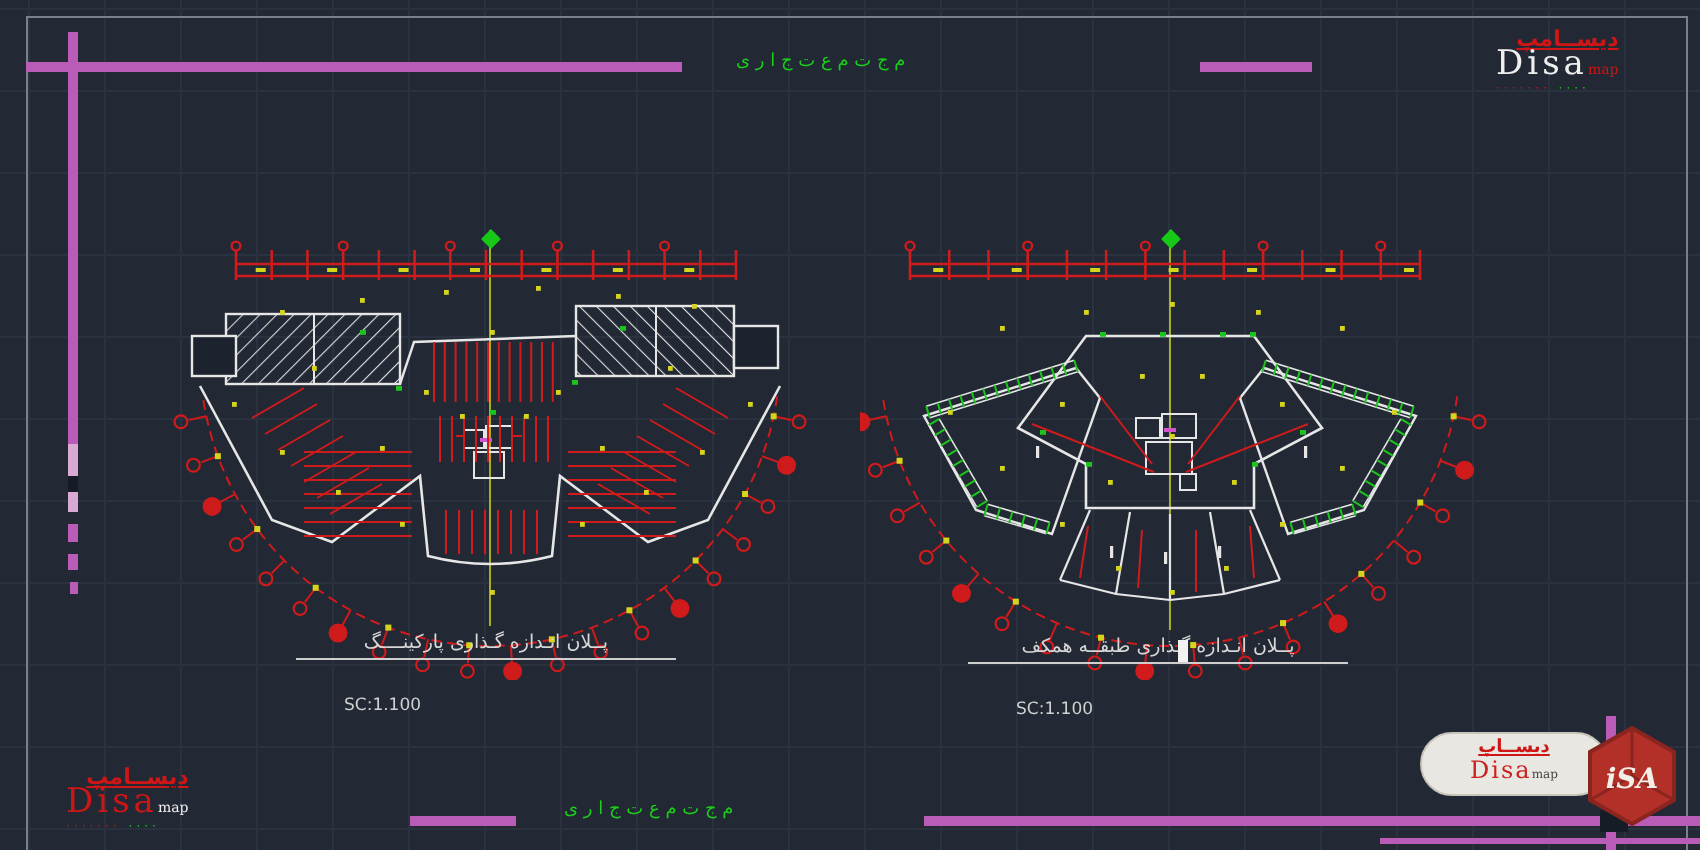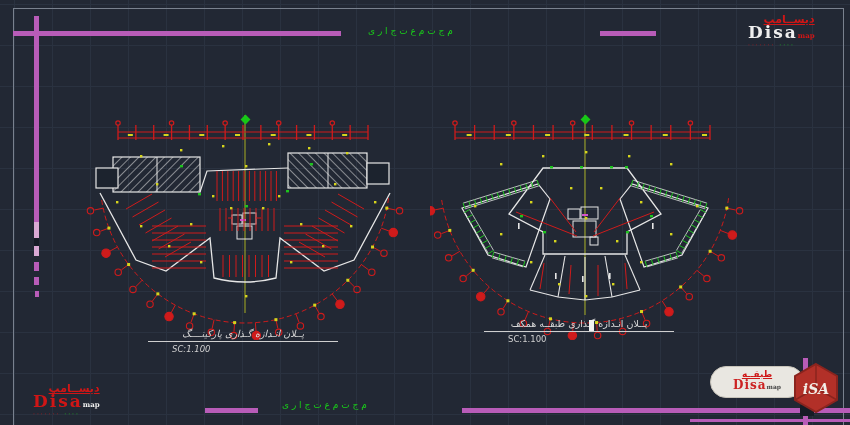--- a/index.html
+++ b/index.html
@@ -14,25 +14,25 @@
   .frame-line{position:absolute;background:#79818e;}
   .mag{position:absolute;background:#b85cb8;}
   .mag-light{position:absolute;background:#d9a9d4;}
   .dark-notch{position:absolute;background:#161c26;}
   .green-note{position:absolute;color:#19cf19;font-size:9px;letter-spacing:7px;
     direction:rtl;white-space:nowrap;}
   .plan-svg{position:absolute;}
   .plan-title{position:absolute;color:#d8d8d8;text-align:center;direction:rtl;}
   .title-text{font-size:9.5px;letter-spacing:0.5px;white-space:nowrap;}
   .title-rule{height:1px;background:#cfcfcf;margin-top:2px;}
-  .title-scale{direction:ltr;text-align:left;font-size:8.5px;margin-top:2px;padding-left:24px;color:#d0d0d0;}
+  .title-scale{direction:ltr;text-align:left;font-size:8.5px;margin-top:18px;padding-left:24px;color:#d0d0d0;}
   .text-cursor{position:absolute;width:5px;height:11px;background:#f2f2f2;}
   .logo{position:absolute;line-height:1;}
   .logo-arabic{color:#cf1616;font-size:11px;font-weight:bold;direction:rtl;white-space:nowrap;text-decoration:underline;}
-  .logo-latin{font-family:"DejaVu Serif",serif;font-weight:bold;font-size:17px;letter-spacing:2px;margin-top:-1px;}
+  .logo-latin{font-family:"DejaVu Serif",serif;font-weight:normal;font-size:17px;letter-spacing:2px;margin-top:-1px;}
   .disa-white{color:#efefef;}
   .disa-red{color:#cf1616;}
   .map-red{color:#cf1616;font-size:7px;letter-spacing:0;}
   .map-white{color:#efefef;font-size:7px;letter-spacing:0;}
   .logo-dots{font-size:6px;letter-spacing:2px;margin-top:1px;white-space:nowrap;}
   .dots-red{color:#cf1616;}
   .dots-green{color:#19cf19;}
   .pill{position:absolute;background:#e9e7e1;border:1px solid #c8c4ba;border-radius:17px;
     width:94px;height:32px;box-sizing:border-box;text-align:center;padding-top:2px;}
   .pill .logo-arabic{font-size:9px;}
@@ -489,21 +489,21 @@
         <rect x="150" y="61" width="3" height="2.4" fill="#1dc41d"></rect>
         <rect x="180" y="61" width="3" height="2.4" fill="#1dc41d"></rect>
         <rect x="195" y="61" width="3" height="2.4" fill="#1dc41d"></rect>
         <rect x="113" y="126" width="3" height="2.4" fill="#1dc41d"></rect>
         <rect x="196" y="126" width="3" height="2.4" fill="#1dc41d"></rect>
         <rect x="90" y="110" width="3" height="2.4" fill="#1dc41d"></rect>
         <rect x="220" y="110" width="3" height="2.4" fill="#1dc41d"></rect>
       </g>
   </svg>
 
-  <div class="plan-title" style="left:148px;top:328px;width:190px;font-style:italic;">
+  <div class="plan-title" style="left:148px;top:316px;width:190px;">
     <div class="title-text">پــلان انـدازه گـذاری پارکینــــگ</div>
     <div class="title-rule"></div>
     <div class="title-scale">SC:1.100</div>
   </div>
   <div class="plan-title" style="left:484px;top:318px;width:190px;">
     <div class="title-text">پــلان انـدازه گـذاری طبقــه همکف</div>
     <div class="title-rule"></div>
     <div class="title-scale">SC:1.100</div>
   </div>
   <div class="text-cursor" style="left:589px;top:320px;"></div>
@@ -514,21 +514,21 @@
     <div class="logo-dots"><span class="dots-red">·······</span> <span class="dots-green">····</span></div>
   </div>
 
   <div class="logo" style="left:33px;top:383px;">
     <div class="logo-arabic">دیســامپ</div>
     <div class="logo-latin"><span class="disa-red">Disa</span><span class="map-white">map</span></div>
     <div class="logo-dots"><span class="dots-red">·······</span> <span class="dots-green">····</span></div>
   </div>
 
   <div class="pill" style="left:710px;top:366px;">
-    <div class="logo-arabic">طبقــه</div>
+    <div class="logo-arabic">دیســاپ</div>
     <div class="logo-latin"><span>Disa</span><span class="map-dark">map</span></div>
   </div>
   <svg style="position:absolute;left:790px;top:362px;" width="52" height="52" viewBox="0 0 52 52">
     <path d="M26,2 L47,14 L47,38 L26,50 L5,38 L5,14 Z" fill="#b23028" stroke="#8a241e" stroke-width="2"></path>
     <path d="M26,2 L26,26 L47,38 M26,26 L5,38" stroke="#8a241e" stroke-width="1.5" fill="none"></path>
     <text x="26" y="32" text-anchor="middle" font-size="14" font-style="italic" font-weight="bold" fill="#f2efe8" font-family="DejaVu Serif, serif">iSA</text>
   </svg>
 
 </div>
 

